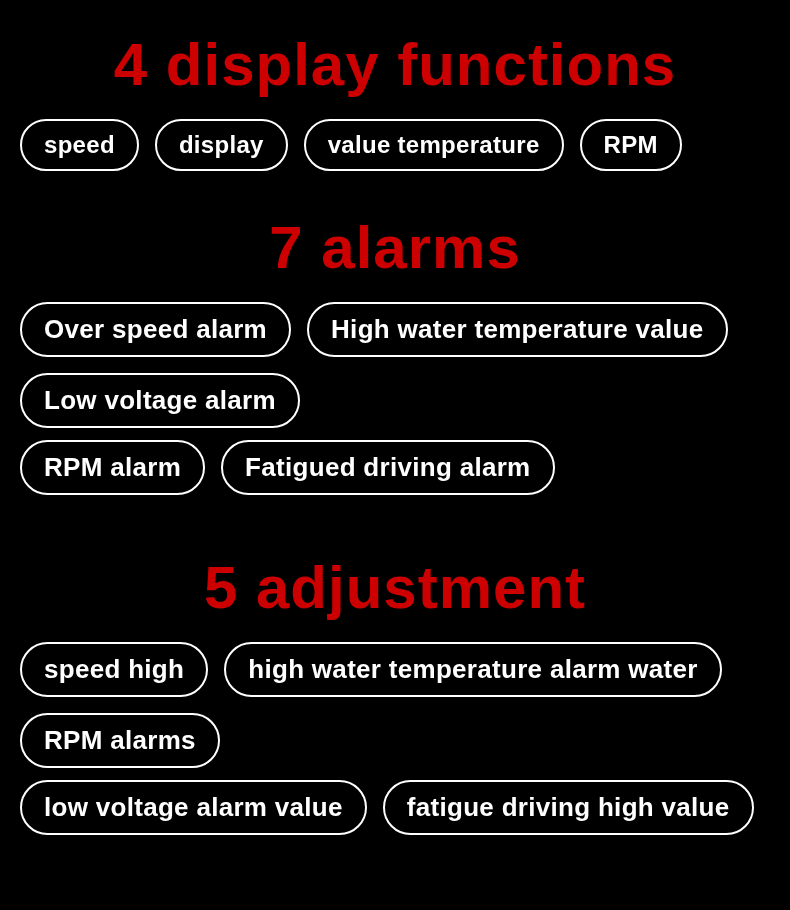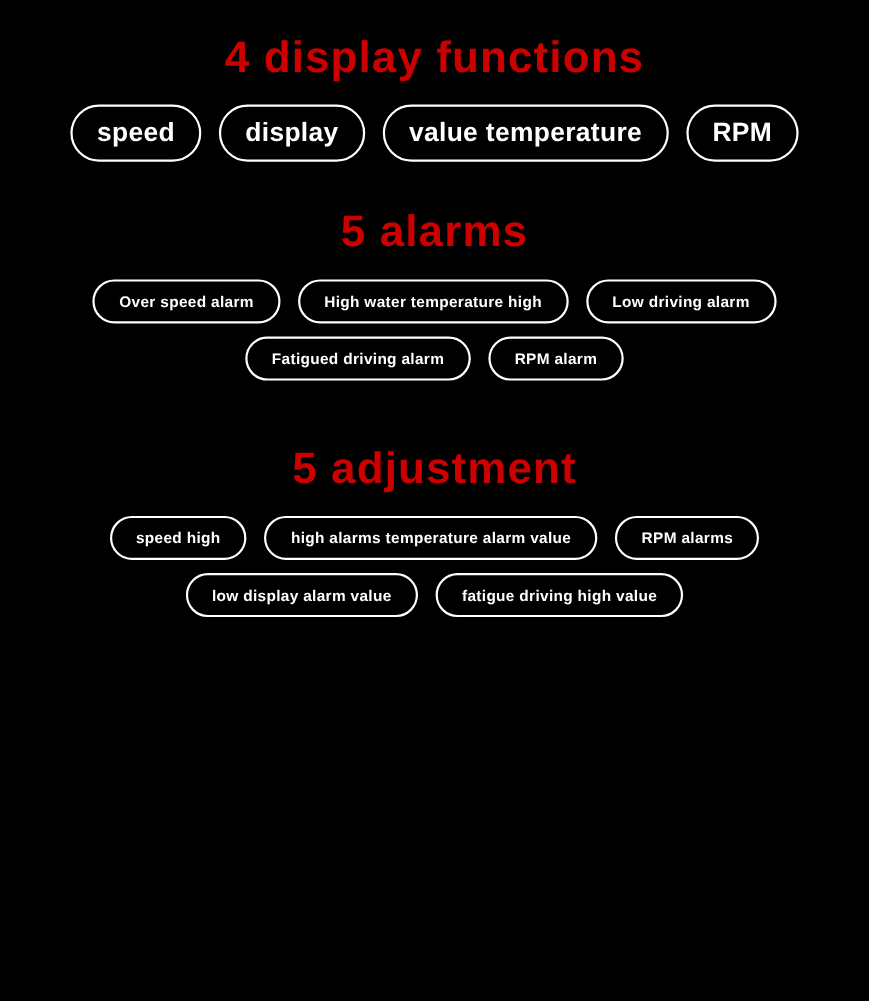--- a/index.html
+++ b/index.html
@@ -22,46 +22,45 @@
 
     .section {
       width: 100%;
       display: flex;
       flex-direction: column;
       align-items: center;
       margin-bottom: 10px;
     }
 
     .section-title {
-      font-size: 40px;
+      font-size: 60px;
       font-weight: 900;
       color: #cc0000;
       text-align: center;
       margin: 30px 0 20px 0;
       letter-spacing: 1px;
     }
 
     .badges-row {
       display: flex;
       flex-direction: row;
       align-items: center;
-      justify-content: center;
       flex-wrap: wrap;
       gap: 16px;
       margin-bottom: 12px;
       width: 100%;
       padding: 0 20px;
     }
 
     .badge {
       border: 2.5px solid #fff;
       border-radius: 30px;
       padding: 10px 22px;
       color: #fff;
-      font-size: 14px;
+      font-size: 26px;
       font-weight: 600;
       background: transparent;
       white-space: nowrap;
       letter-spacing: 0.3px;
     }
 
     .section-display .badge {
       font-size: 24px;
     }
 
@@ -80,36 +79,36 @@
   <div class="section-title">4 display functions</div>
   <div class="badges-row">
     <span class="badge">speed</span>
     <span class="badge">display</span>
     <span class="badge">value temperature</span>
     <span class="badge">RPM</span>
   </div>
 </div>
 
 <div class="section section-alarms">
-  <div class="section-title">5 alarms</div>
+  <div class="section-title">7 alarms</div>
   <div class="badges-row">
     <span class="badge">Over speed alarm</span>
-    <span class="badge">High water temperature high</span>
-    <span class="badge">Low driving alarm</span>
+    <span class="badge">High water temperature value</span>
+    <span class="badge">Low voltage alarm</span>
   </div>
   <div class="badges-row">
+    <span class="badge">RPM alarm</span>
     <span class="badge">Fatigued driving alarm</span>
-    <span class="badge">RPM alarm</span>
   </div>
 </div>
 
 <div class="section section-adjustment">
   <div class="section-title">5 adjustment</div>
   <div class="badges-row">
     <span class="badge">speed high</span>
-    <span class="badge">high alarms temperature alarm value</span>
+    <span class="badge">high water temperature alarm water</span>
     <span class="badge">RPM alarms</span>
   </div>
   <div class="badges-row">
-    <span class="badge">low display alarm value</span>
+    <span class="badge">low voltage alarm value</span>
     <span class="badge">fatigue driving high value</span>
   </div>
 </div>
 
 </body></html>

